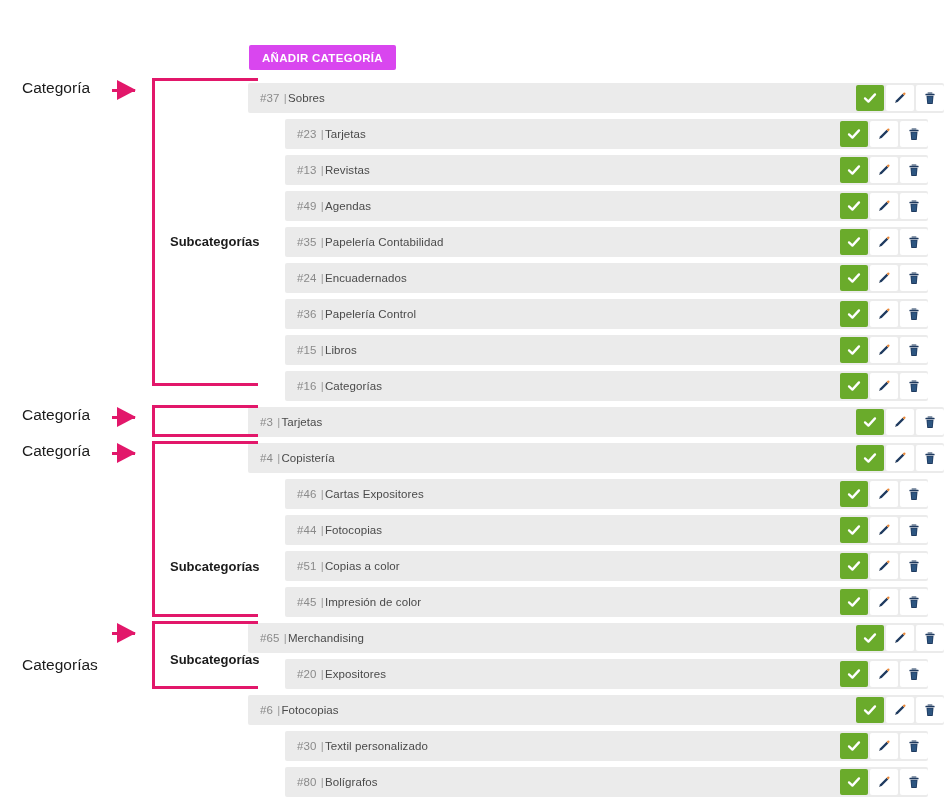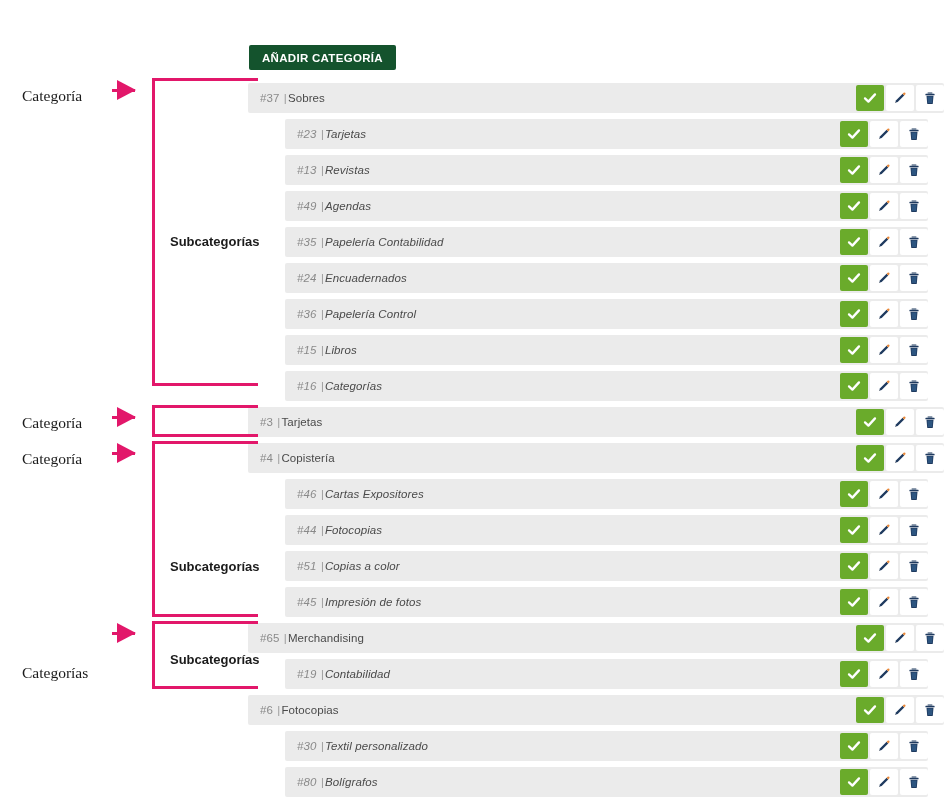--- a/index.html
+++ b/index.html
@@ -11,21 +11,21 @@
     position:relative;
   }
 
   
   #add-btn{
     position:absolute;
     left:249px; top:45px;
     height:25px;
     padding:0 13px;
     display:flex;align-items:center;
-    background:#14532d;
+    background:#d946ef;
     color:#ffffff;
     font-size:11.5px;
     font-weight:bold;
     letter-spacing:0.3px;
     border:none;
     border-radius:2px;
     cursor:pointer;
     box-sizing:border-box;
   }
 
@@ -39,21 +39,21 @@
     position:relative;
     height:30px;
     margin-bottom:6px;
     background:#ebebeb;
     border-radius:2px;
     display:flex;
     align-items:center;
     box-sizing:border-box;
   }
   .row.level-0{ margin-left:248px; margin-right:0px; }
-  .row.level-1{ margin-left:285px; margin-right:16px;font-style:italic; }
+  .row.level-1{ margin-left:285px; margin-right:16px; }
 
   .row-label{
     font-size:11.5px;
     color:#6d6d6d;
     white-space:nowrap;
     padding-left:12px;
     letter-spacing:0.1px;
   }
   .row-label .rid{ color:#8a8a8a; }
   .row-label .sep{ color:#9a9a9a; padding:0 1px; }
@@ -84,22 +84,21 @@
   #annot{
     position:absolute;
     left:0;top:0;width:944px;height:800px;
     pointer-events:none;
   }
   .ann-label{
     position:absolute;
     font-size:15.5px;
     color:#1b1b1b;
     white-space:nowrap;
-    font-family:Liberation Serif, serif;
-    margin-top:8px;
+    font-family:Liberation Sans, sans-serif;
   }
   .sub-label{
     position:absolute;
     font-size:13px;
     color:#1b1b1b;
     white-space:nowrap;
     font-weight:bold;
     text-align:center;
   }
   .bracket{
@@ -558,21 +557,21 @@
               <rect x="4.6" y="1.4" width="4.8" height="1.2" rx="0.3" fill="#1f3a5f"></rect>
               <rect x="2.4" y="2.8" width="9.2" height="1.5" rx="0.4" fill="#1f3a5f"></rect>
               <path d="M3.5 4.8 L10.5 4.8 L9.8 12.4 A0.6 0.6 0 0 1 9.2 12.9 L4.8 12.9 A0.6 0.6 0 0 1 4.2 12.4 Z" fill="#1f3a5f"></path>
               <path d="M4.4 5.6 L9.6 5.6 L9.1 11.9 L4.9 11.9 Z" fill="#2d5580"></path>
             </svg>
           </span>
         </button>
       </div>
     </div>
     <div class="row level-1">
-      <div class="row-label"><span class="rid">#45</span><span class="sep"> |</span><span class="rname">Impresión de fotos</span></div>
+      <div class="row-label"><span class="rid">#45</span><span class="sep"> |</span><span class="rname">Impresión de color</span></div>
       <div class="actions" style="right: 0px; transform: translateX(0px);">
         <button class="act ok">
           <span>
             <svg width="14" height="14" viewBox="0 0 14 14">
               <path d="M2 7.4 L5.4 10.6 L12 3.4" fill="none" stroke="#ffffff" stroke-width="2.3" stroke-linecap="round" stroke-linejoin="round"></path>
             </svg>
           </span>
         </button>
         <button class="act">
           <span>
@@ -620,21 +619,21 @@
               <rect x="4.6" y="1.4" width="4.8" height="1.2" rx="0.3" fill="#1f3a5f"></rect>
               <rect x="2.4" y="2.8" width="9.2" height="1.5" rx="0.4" fill="#1f3a5f"></rect>
               <path d="M3.5 4.8 L10.5 4.8 L9.8 12.4 A0.6 0.6 0 0 1 9.2 12.9 L4.8 12.9 A0.6 0.6 0 0 1 4.2 12.4 Z" fill="#1f3a5f"></path>
               <path d="M4.4 5.6 L9.6 5.6 L9.1 11.9 L4.9 11.9 Z" fill="#2d5580"></path>
             </svg>
           </span>
         </button>
       </div>
     </div>
     <div class="row level-1">
-      <div class="row-label"><span class="rid">#19</span><span class="sep"> |</span><span class="rname">Contabilidad</span></div>
+      <div class="row-label"><span class="rid">#20</span><span class="sep"> |</span><span class="rname">Expositores</span></div>
       <div class="actions" style="right: 0px; transform: translateX(0px);">
         <button class="act ok">
           <span>
             <svg width="14" height="14" viewBox="0 0 14 14">
               <path d="M2 7.4 L5.4 10.6 L12 3.4" fill="none" stroke="#ffffff" stroke-width="2.3" stroke-linecap="round" stroke-linejoin="round"></path>
             </svg>
           </span>
         </button>
         <button class="act">
           <span>

